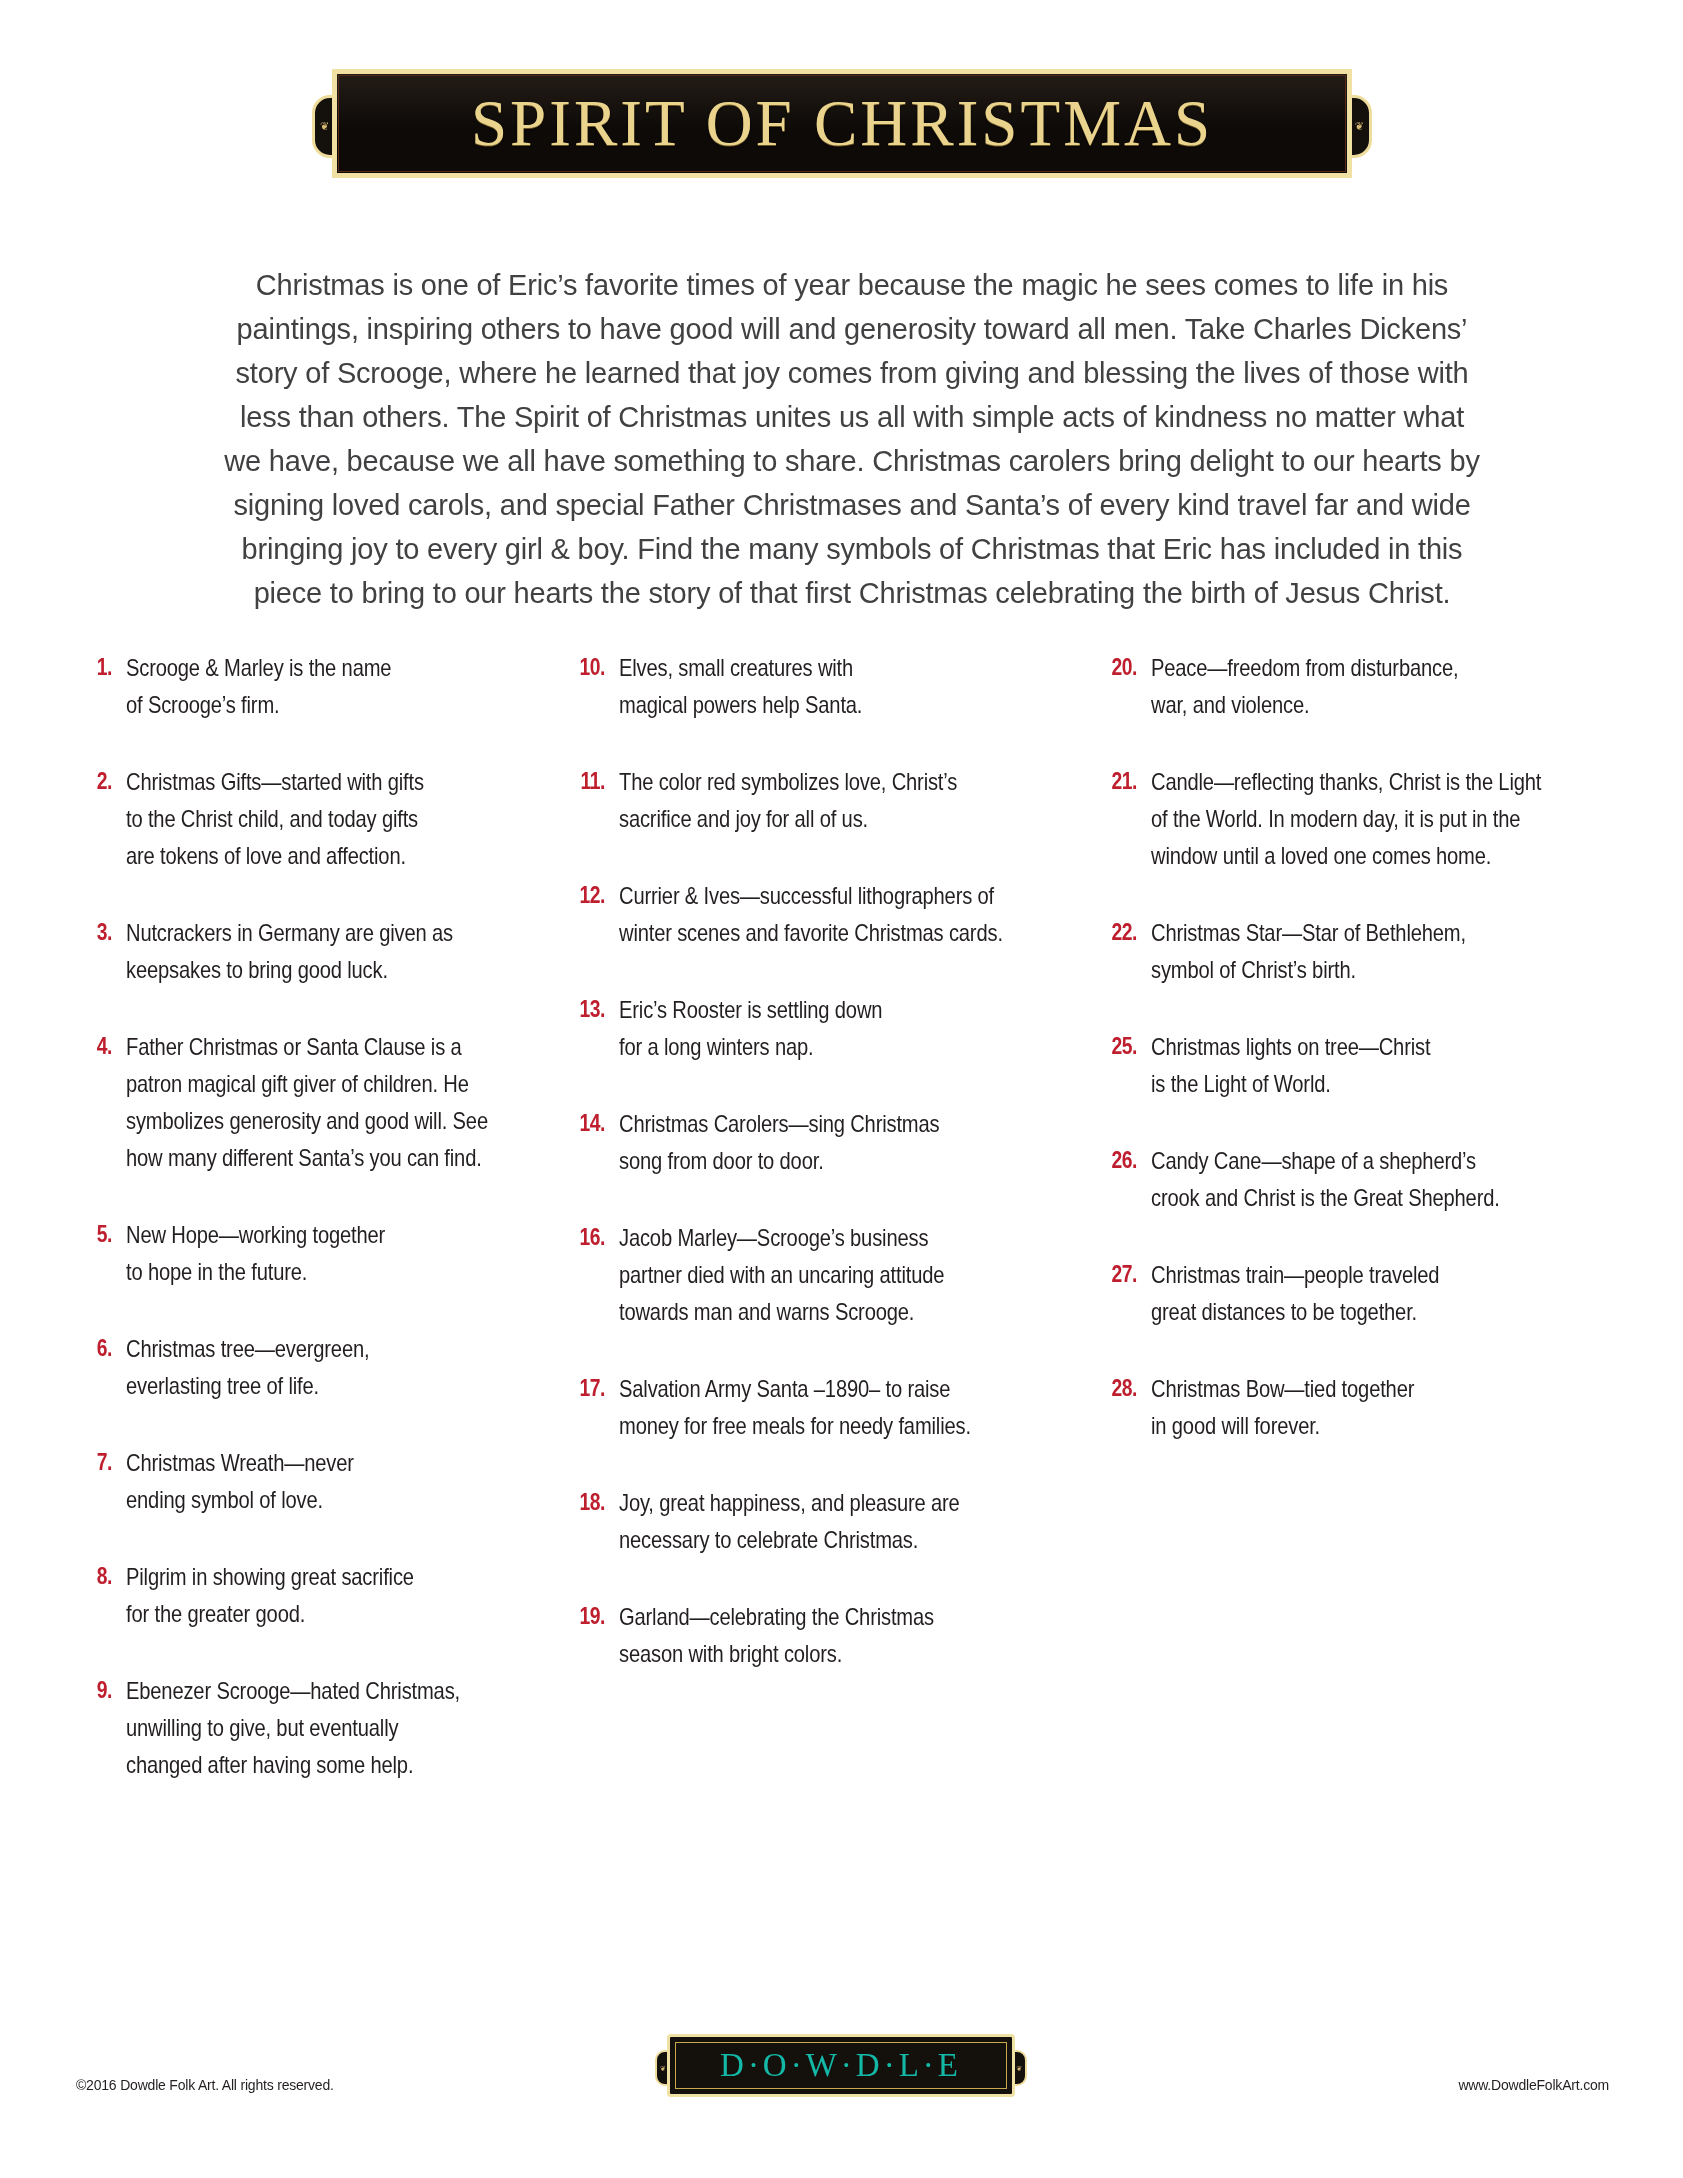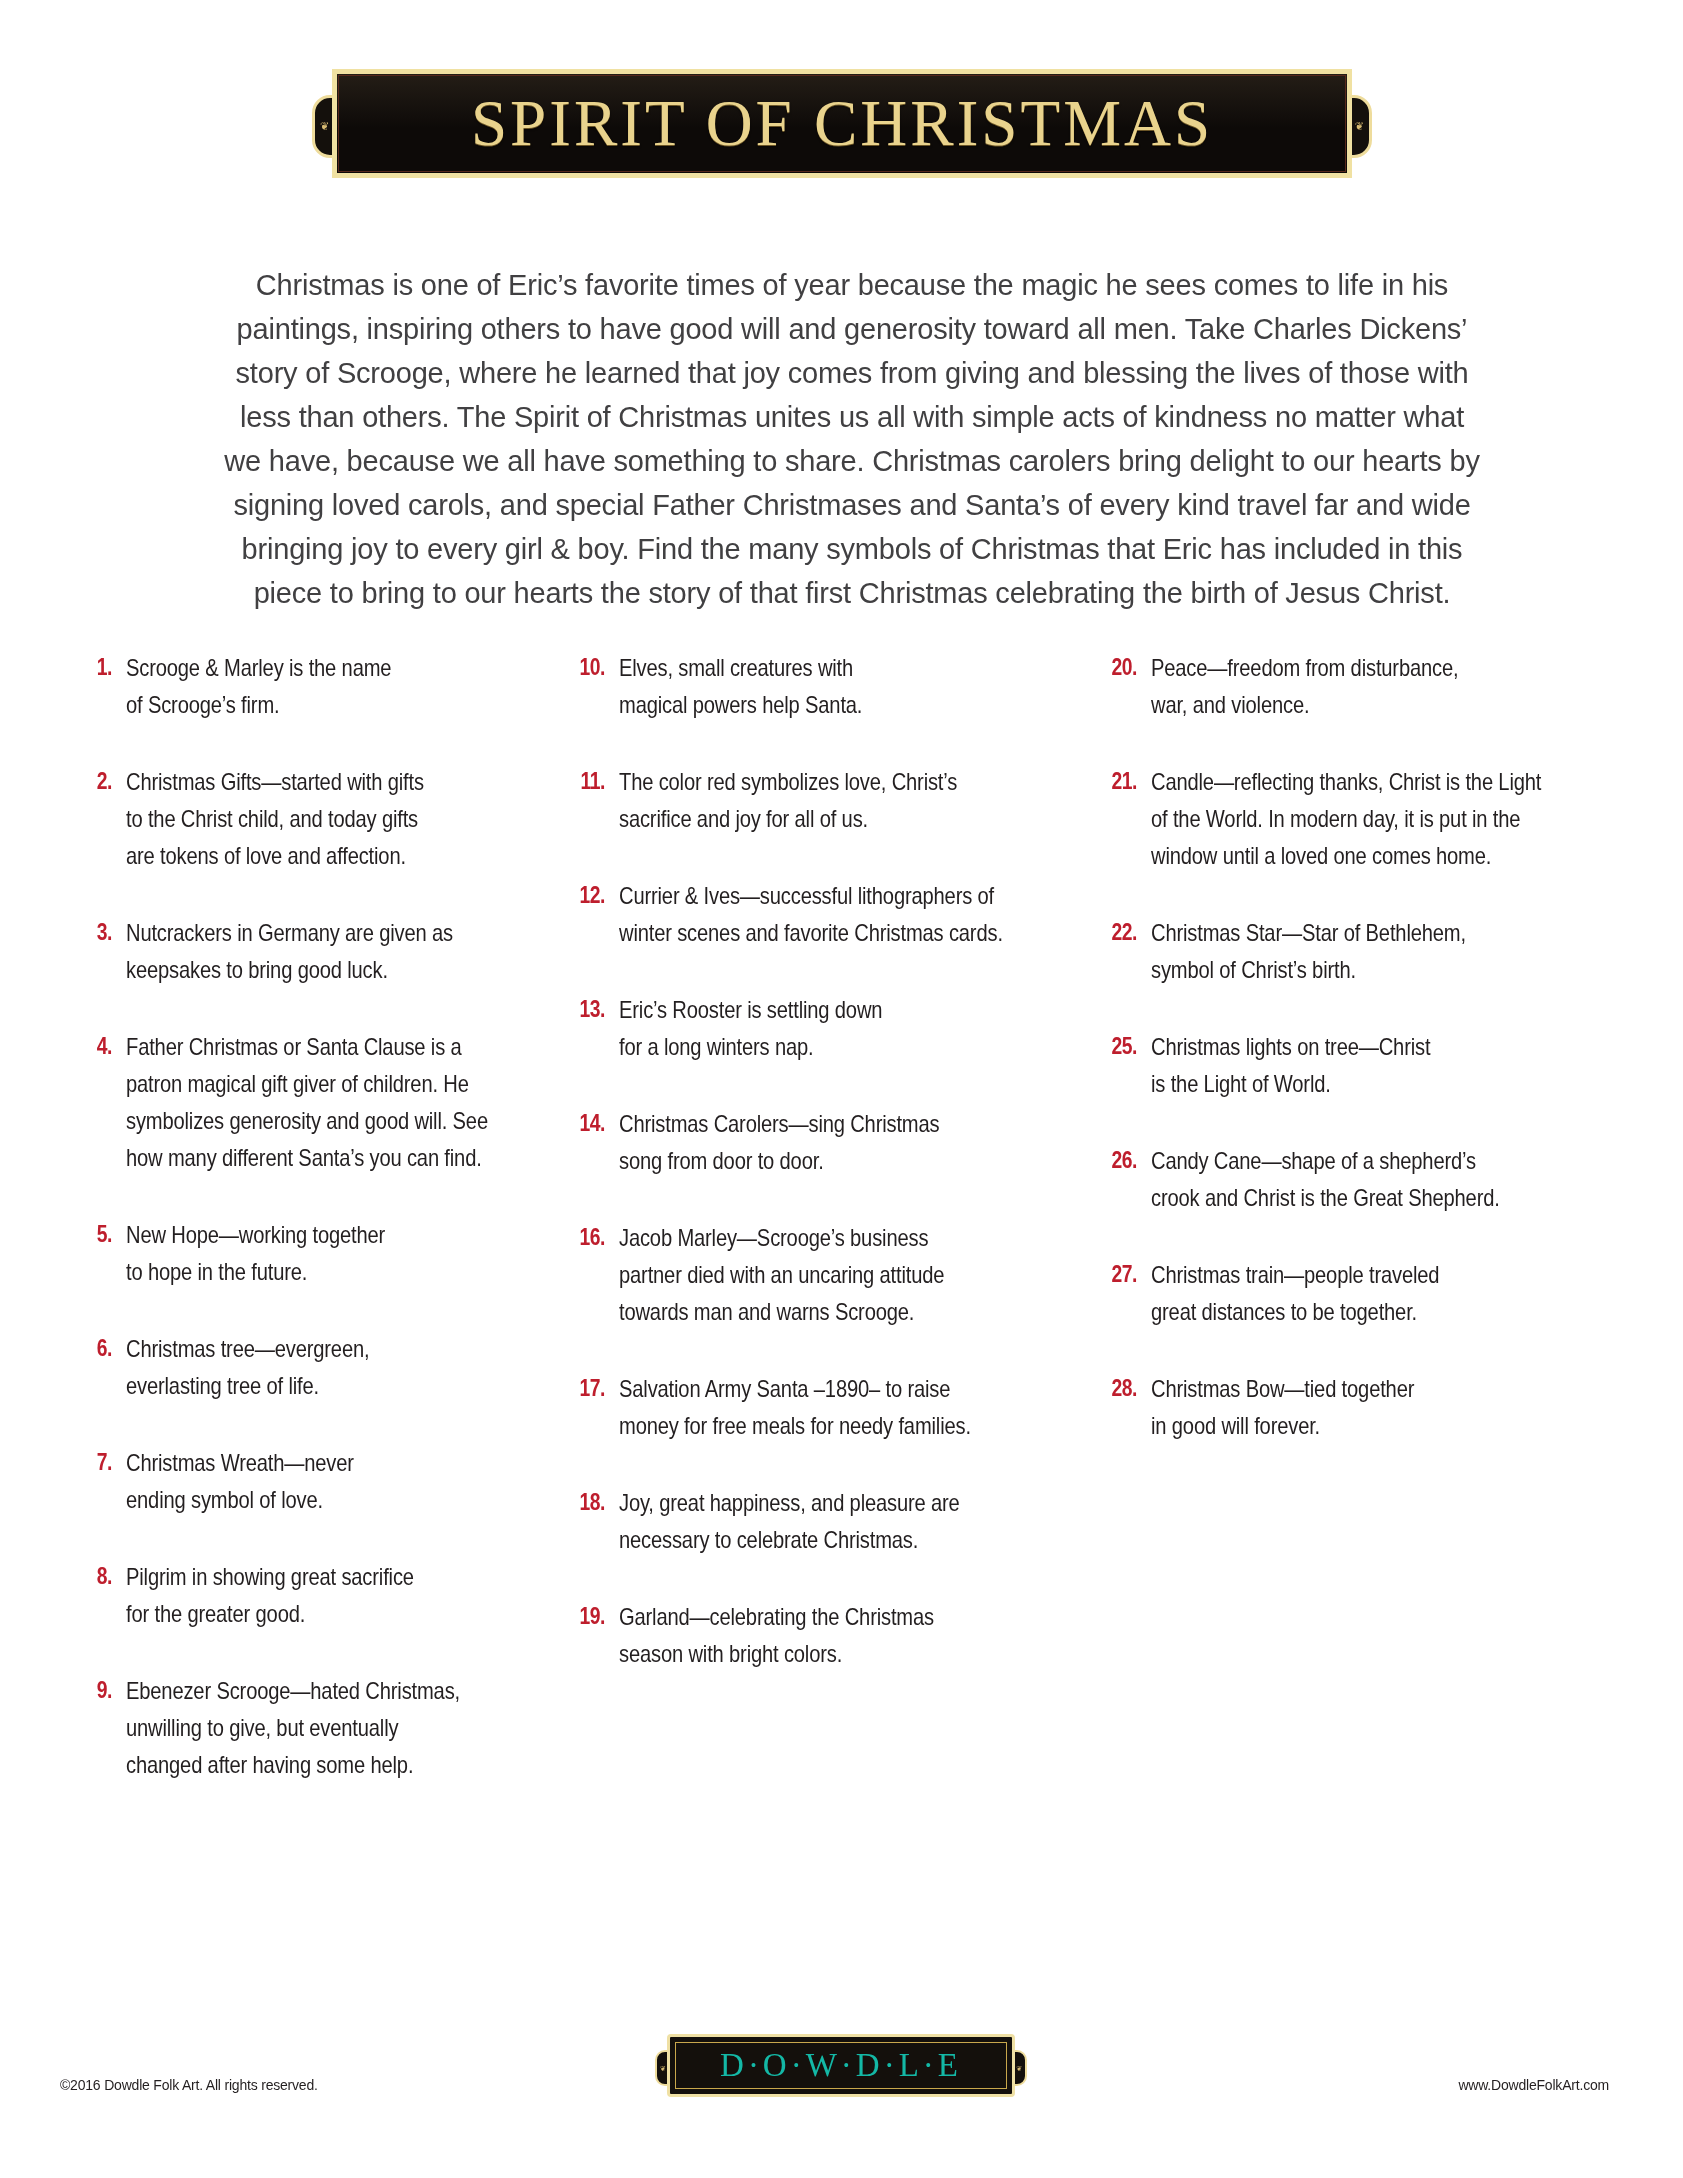--- a/index.html
+++ b/index.html
@@ -66,21 +66,21 @@
     position:relative;z-index:1;width:100%;height:100%;box-sizing:border-box;
     background:#14100c;border:3px solid #efe0a4;border-radius:4px;
     outline:1px solid #c9a84c;outline-offset:-9px;
     display:flex;align-items:center;justify-content:center;
   }
   .logo-title{
     font-family:"Liberation Serif",serif;font-size:33px;letter-spacing:4px;
     color:#14b8a6;white-space:nowrap;
   }
   .footnote{position:absolute;top:2077px;font-size:14px;color:#231f20;letter-spacing:-0.2px;}
-  .footnote-left{left:60px;}
+  .footnote-left{left:76px;}
   .footnote-right{right:74px;text-align:right;margin-left:33px;}
 </style>
 </head>
 <body>
 
 <div class="banner">
   <div class="banner-cap banner-cap-left">❦</div>
   <div class="banner-cap banner-cap-right">❦</div>
   <div class="banner-bar">
     <span class="banner-title">SPIRIT OF CHRISTMAS</span>

